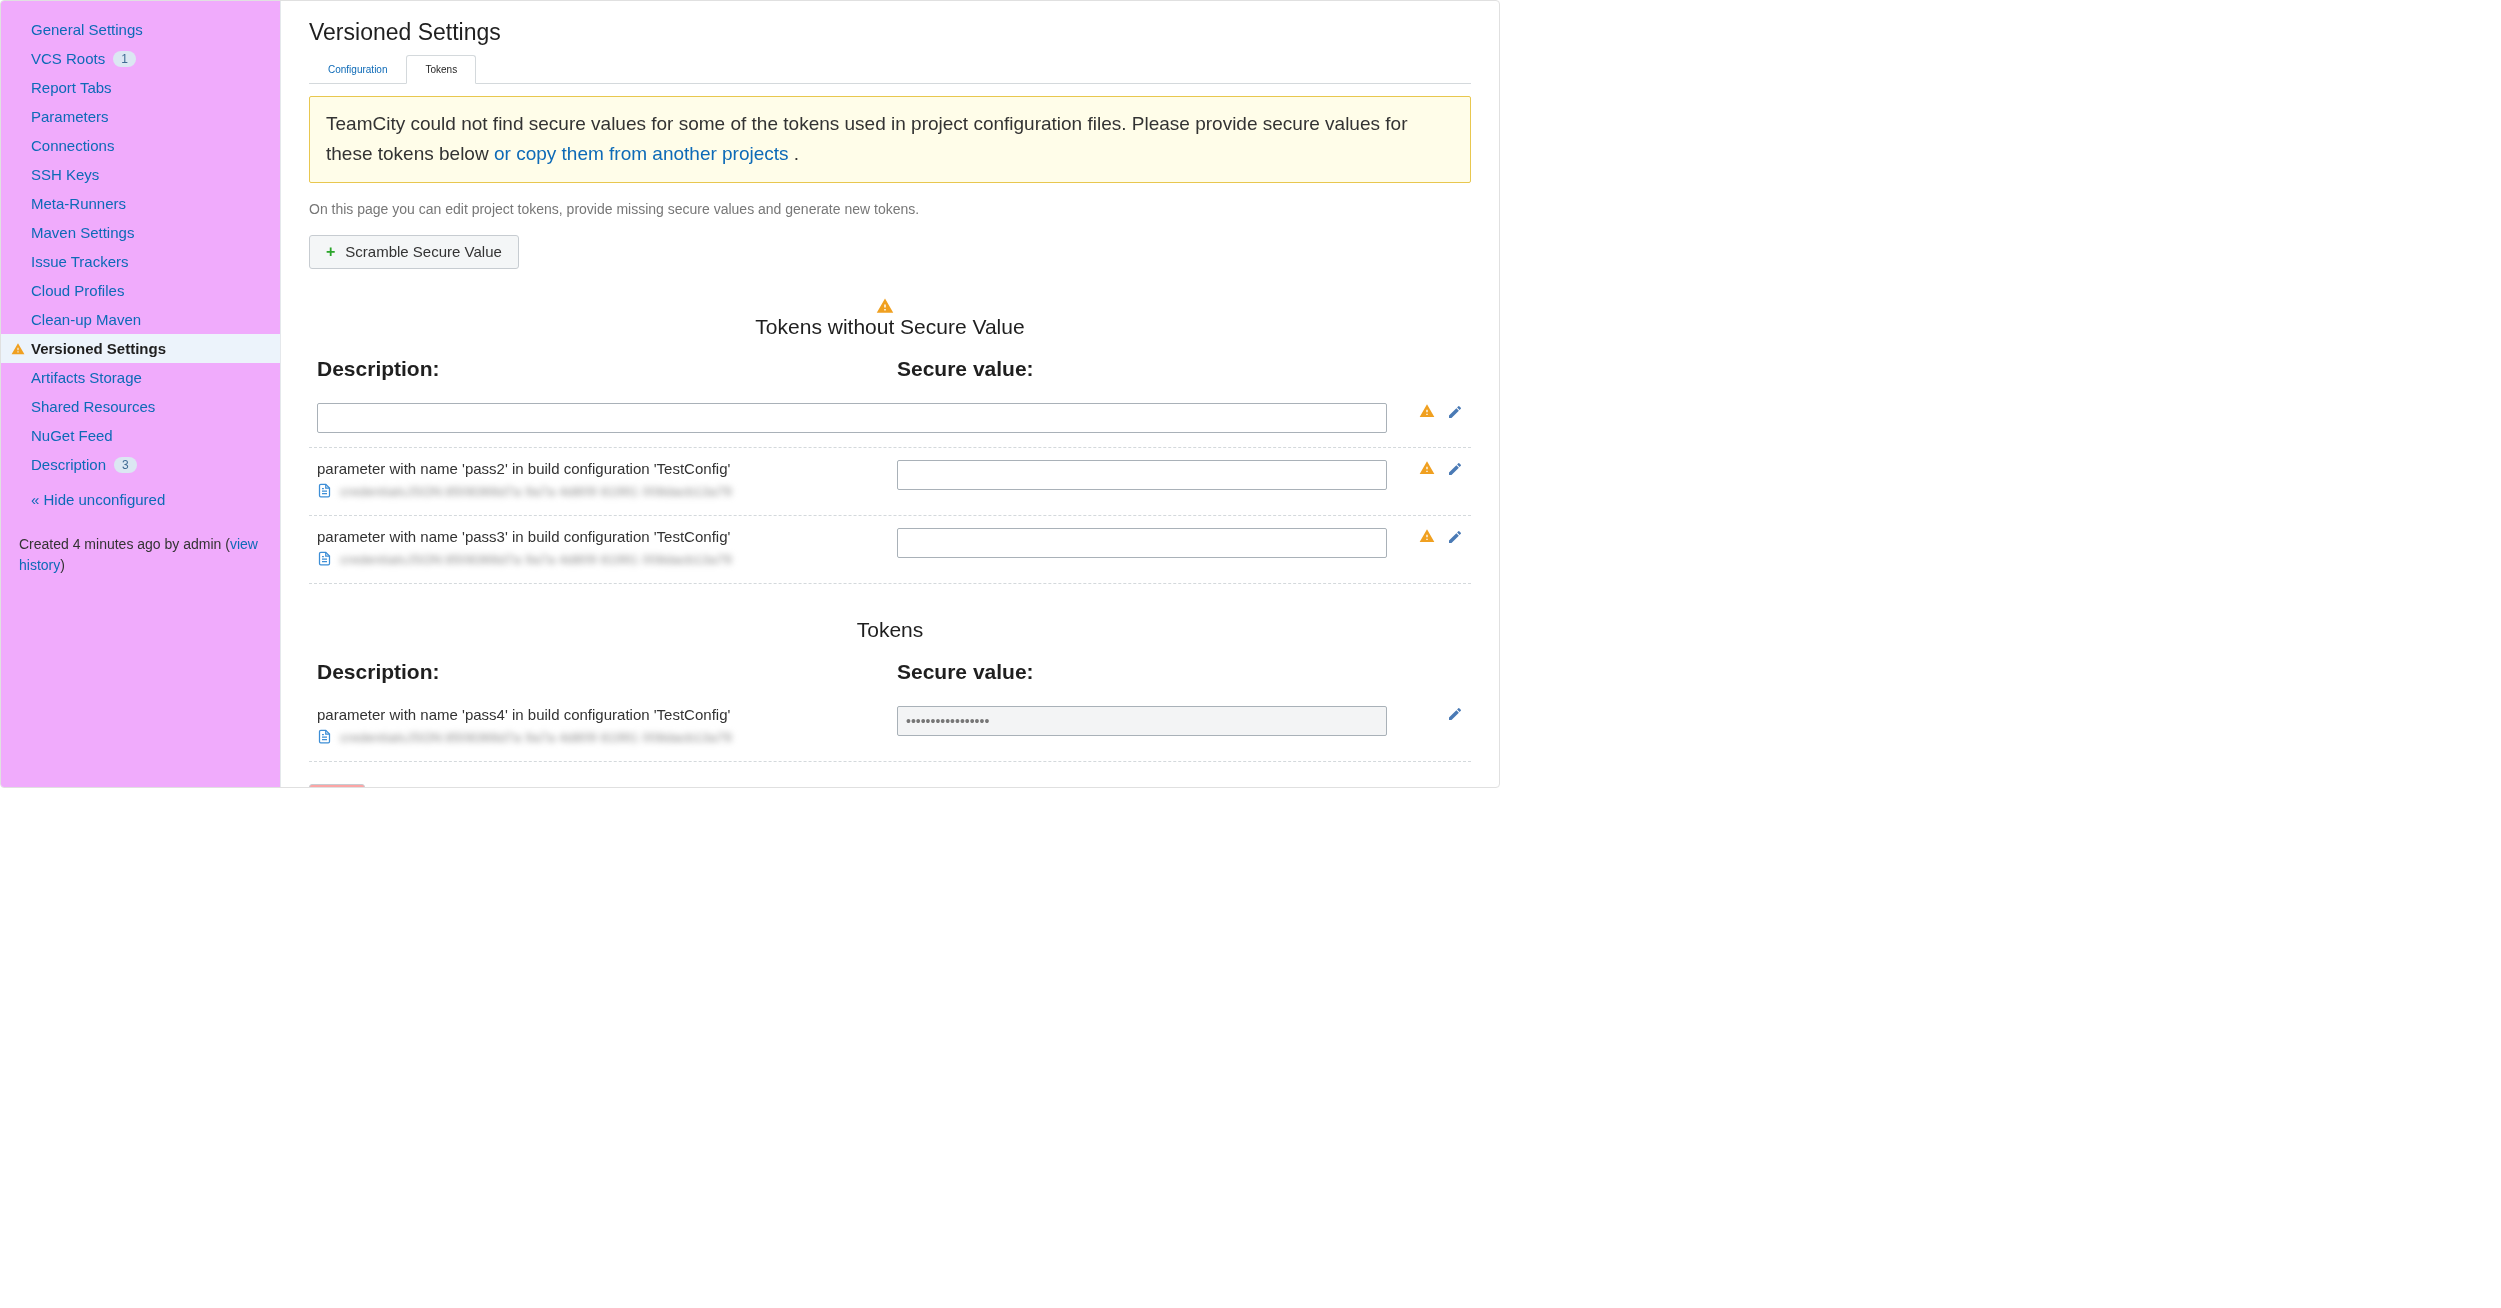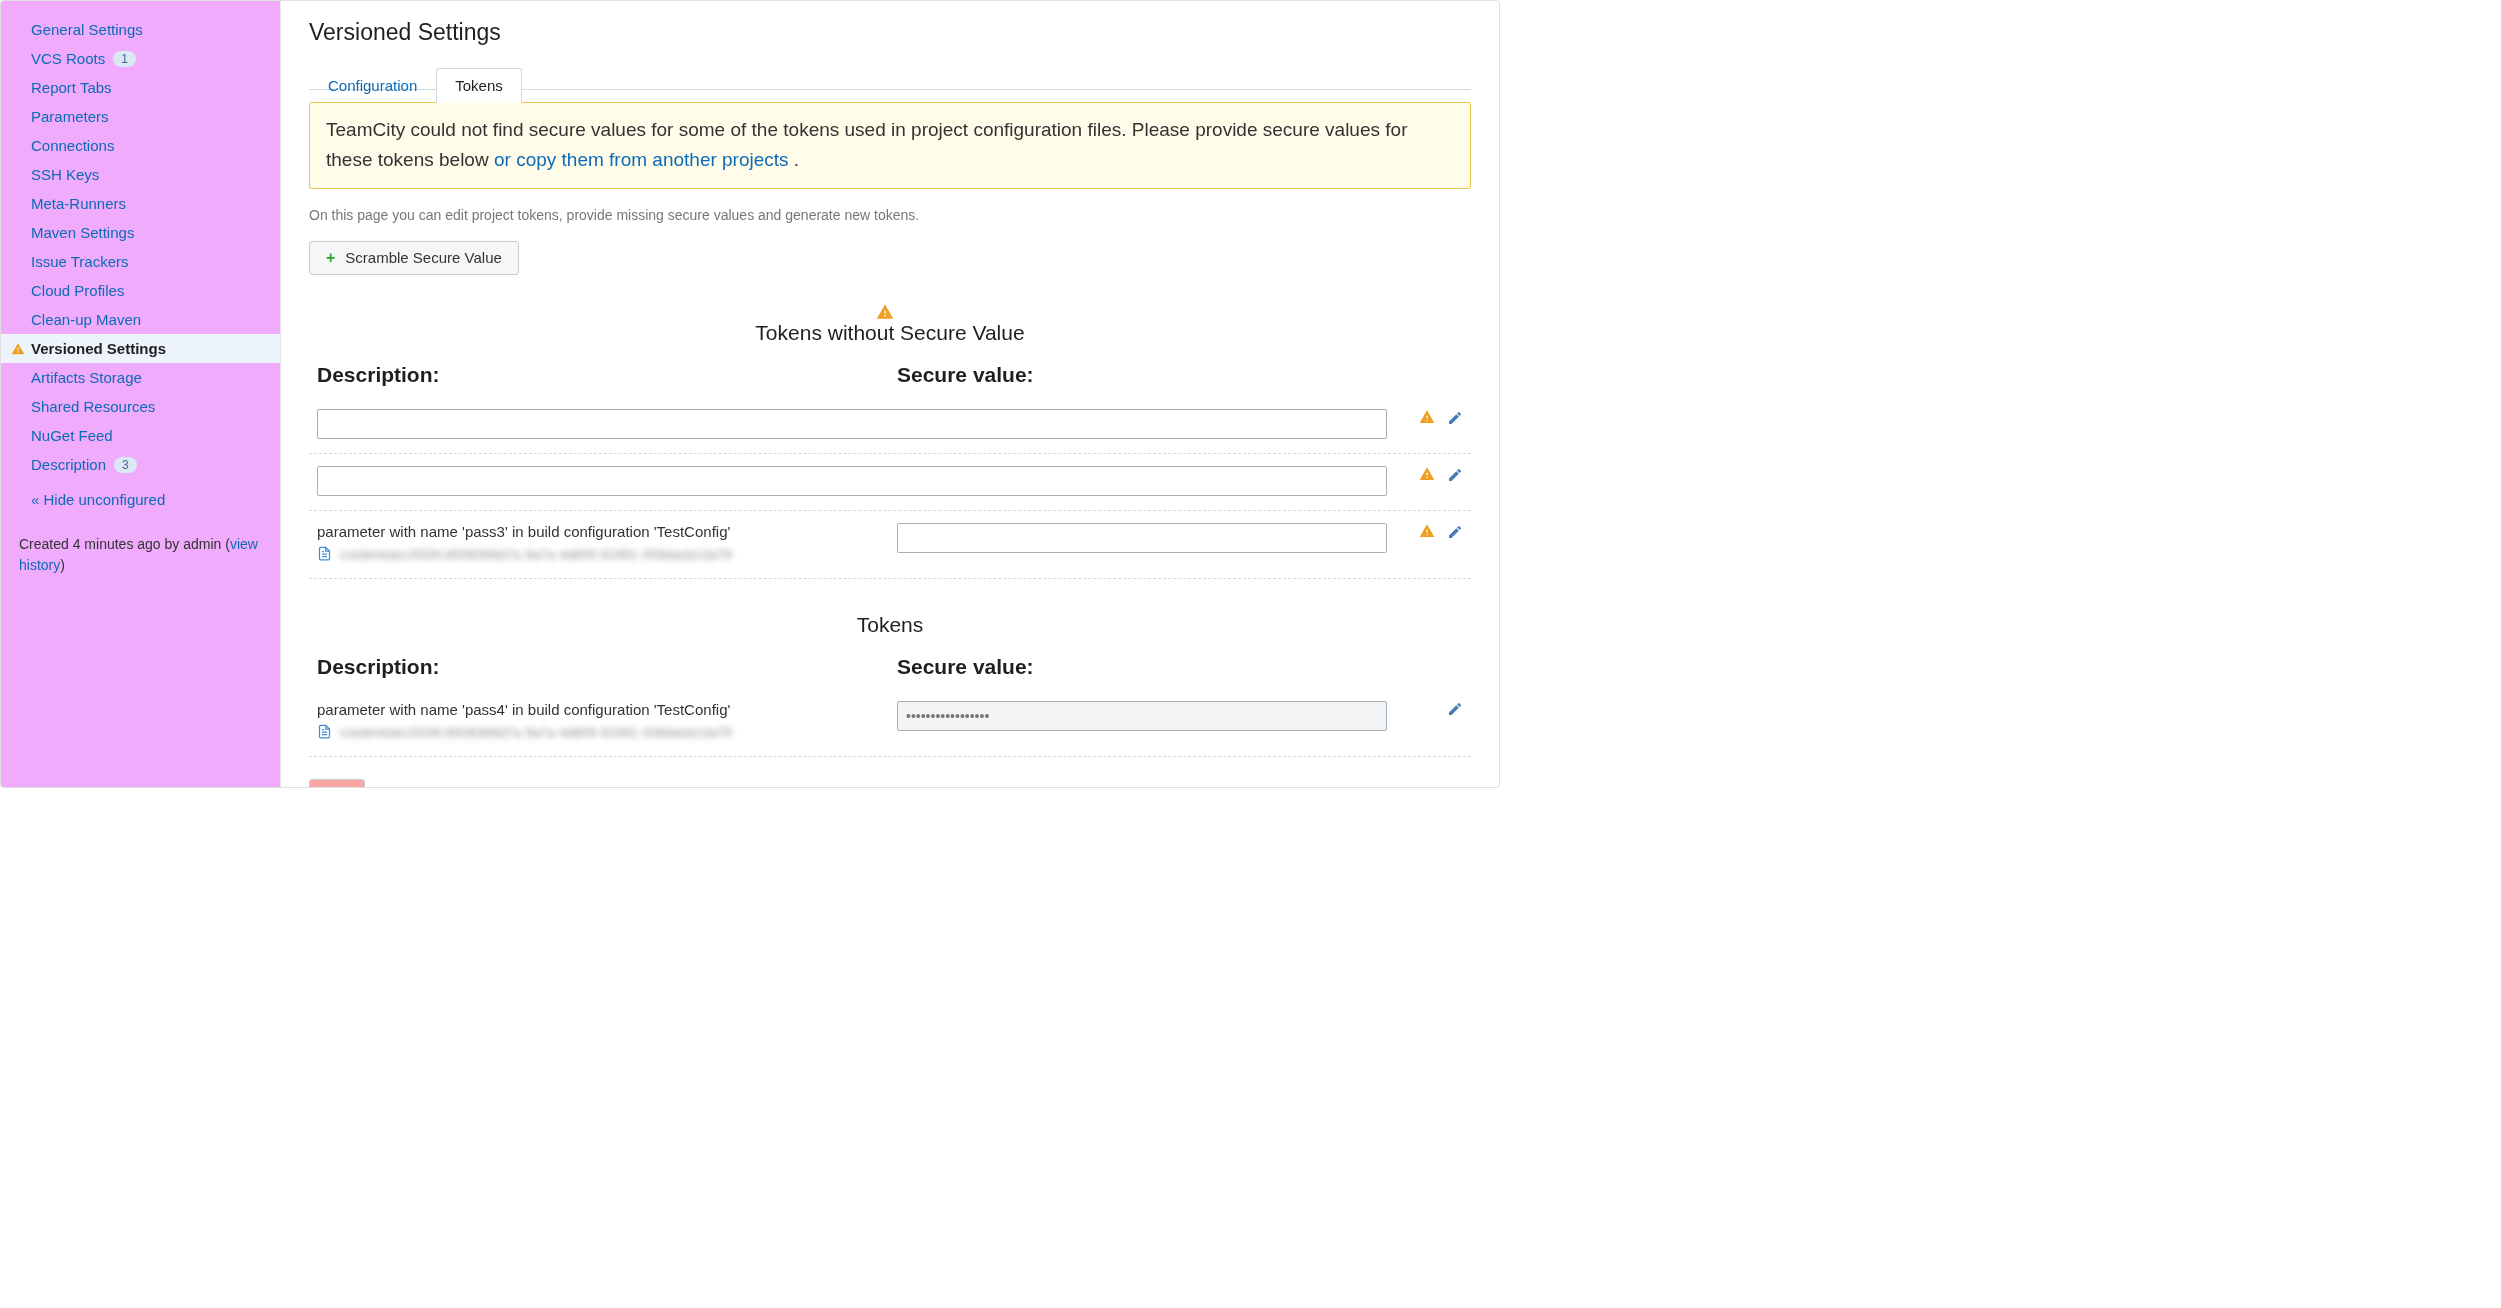--- a/index.html
+++ b/index.html
@@ -89,27 +89,27 @@
     color: #1f1f1f;
     margin-bottom: 8px;
   }
   .tabs {
     display: flex;
     border-bottom: 1px solid #d4d9dc;
     margin-bottom: 12px;
   }
   .tab {
     padding: 8px 18px;
-    font-size: 15px;
+    font-size: 10px;
     color: #0d6ab7;
     cursor: pointer;
     border: 1px solid transparent;
     border-bottom: none;
     position: relative;
-    top: 14px;
+    top: 1px;
   }
   .tab.active {
     color: #1f1f1f;
     border: 1px solid #d4d9dc;
     border-bottom: 1px solid #fff;
     border-radius: 3px 3px 0 0;
     background: #fff;
   }
   .alert {
     background: #fffde9;
@@ -322,20 +322,30 @@
               <path fill="#f0a020" d="M1 21h22L12 2 1 21zm12-3h-2v-2h2v2zm0-4h-2v-4h2v4z"></path>
             </svg></span>
           <span class="edit-icon">
             <svg width="16" height="16" viewBox="0 0 24 24">
               <path fill="#4a7ab5" d="M3 17.25V21h3.75L17.81 9.94l-3.75-3.75L3 17.25zM20.71 7.04a1 1 0 0 0 0-1.41l-2.34-2.34a1 1 0 0 0-1.41 0l-1.83 1.83 3.75 3.75 1.83-1.83z"></path>
             </svg>
           </span>
         </div>
       </div>
       <div class="token-row">
+        <div class="token-desc">
+          <div>parameter with name 'pass2' in build configuration 'TestConfig'</div>
+          <div class="token-cred">
+            <span class="doc-icon"><svg width="15" height="15" viewBox="0 0 24 24">
+                <path fill="none" stroke="#3d8ed6" stroke-width="2" d="M14 2H6a2 2 0 0 0-2 2v16a2 2 0 0 0 2 2h12a2 2 0 0 0 2-2V8l-6-6z"></path>
+                <path fill="none" stroke="#3d8ed6" stroke-width="2" d="M14 2v6h6M8 13h8M8 17h8M8 9h3"></path>
+              </svg></span>
+            <span class="blurred">credentialsJSON:8508366d7a 9a7a 4d809 81991 008dacb13a79</span>
+          </div>
+        </div>
         <div class="token-input"><input type="text" style=""></div>
         <div class="col-act">
           <span><svg width="16" height="16" viewBox="0 0 24 24">
               <path fill="#f0a020" d="M1 21h22L12 2 1 21zm12-3h-2v-2h2v2zm0-4h-2v-4h2v4z"></path>
             </svg></span>
           <span class="edit-icon">
             <svg width="16" height="16" viewBox="0 0 24 24">
               <path fill="#4a7ab5" d="M3 17.25V21h3.75L17.81 9.94l-3.75-3.75L3 17.25zM20.71 7.04a1 1 0 0 0 0-1.41l-2.34-2.34a1 1 0 0 0-1.41 0l-1.83 1.83 3.75 3.75 1.83-1.83z"></path>
             </svg>
           </span>

